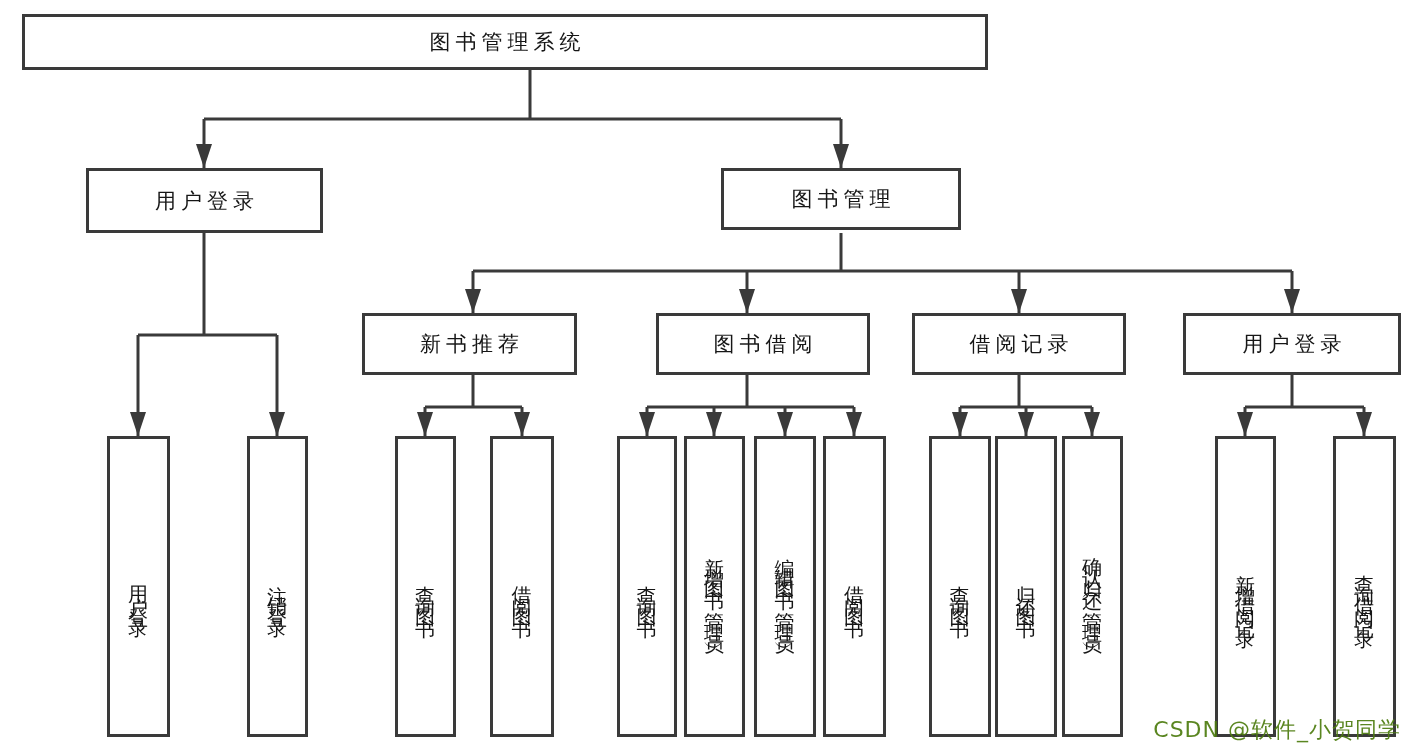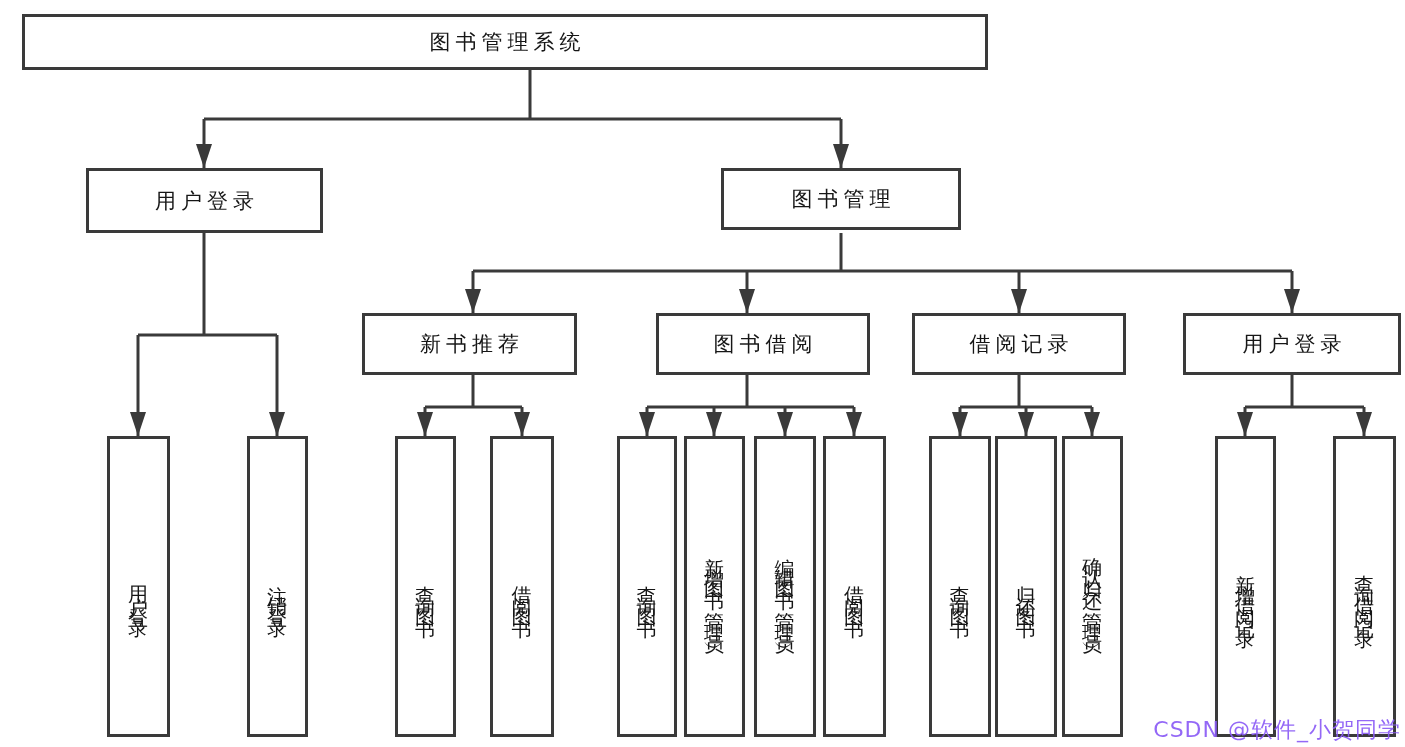--- a/index.html
+++ b/index.html
@@ -53,21 +53,21 @@
     letter-spacing: 11px;
     white-space: nowrap;
     padding-top: 10px; 
   }
   .watermark {
     position: absolute;
     right: 4px;
     bottom: 2px;
     font-size: 22px;
     letter-spacing: 1px;
-    color: #8b5cf6;
+    color: #4d7c0f;
     opacity: 0.92;
     z-index: 5;
   }
 </style>
 </head>
 <body>
 
 <div class="canvas">
 
   <svg class="connectors" viewBox="0 0 1405 747" aria-hidden="true">

